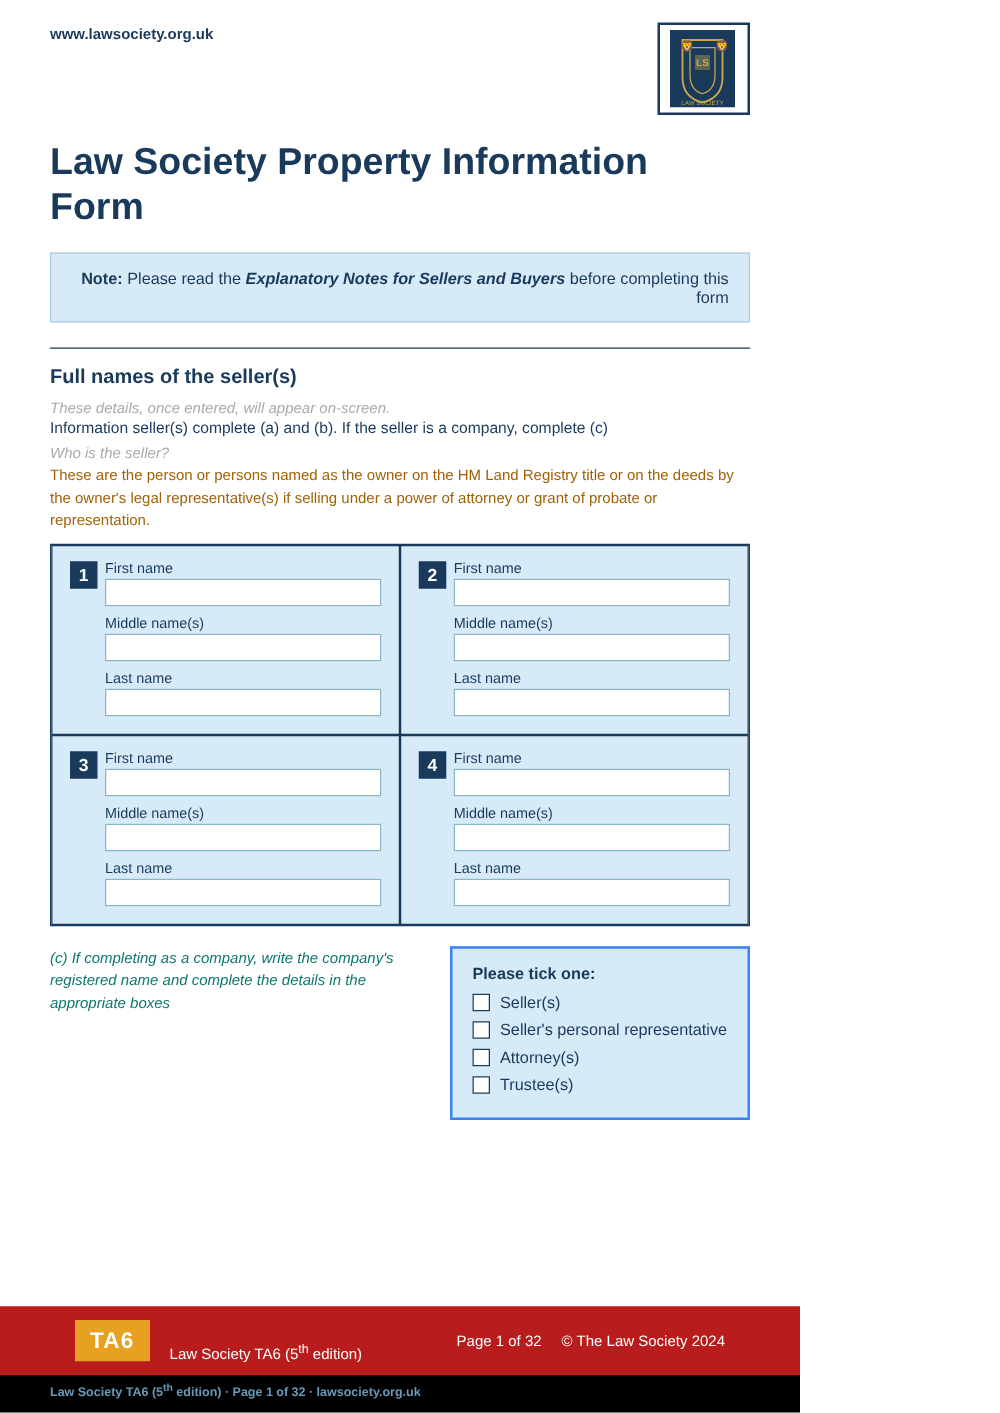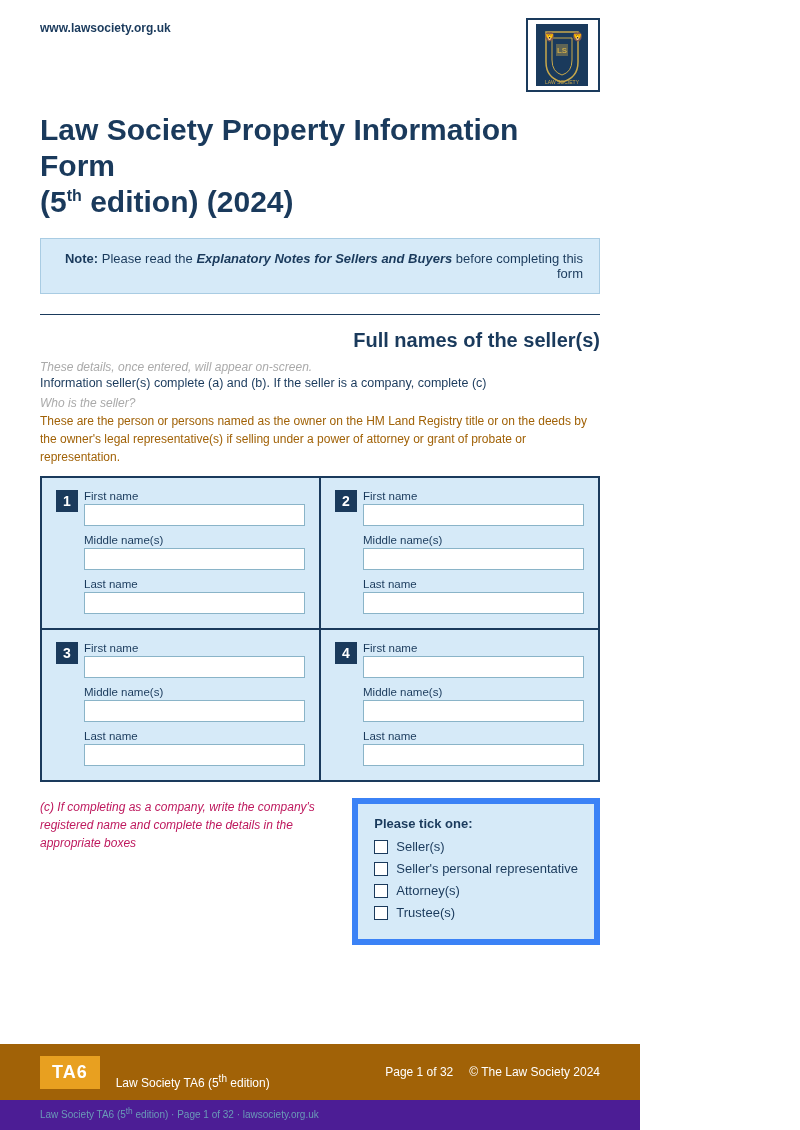--- a/index.html
+++ b/index.html
@@ -72,25 +72,24 @@
       text-align: right;
     }
     .note-box strong {
       font-weight: bold;
     }
     .note-box em {
       font-style: italic;
       font-weight: bold;
     }
     .section-title {
-      font-size: 20px;
+      font-size: 16px;
       font-weight: bold;
       color: #1a3a5c;
       margin-bottom: 8px;
-      text-align: right;
     }
     .instruction-text {
       font-size: 12px;
       color: #aaa;
       margin-bottom: 2px;
       font-style: italic;
     }
     .instruction-sub {
       font-size: 12.5px;
       color: #1a3a5c;
@@ -159,27 +158,27 @@
       display: flex;
       gap: 20px;
       margin-bottom: 16px;
       align-items: flex-start;
     }
     .bottom-left {
       flex: 1;
     }
     .bottom-left-text {
       font-size: 12px;
-      color: #be185d;
+      color: #0f766e;
       font-style: italic;
       line-height: 1.5;
     }
     .tick-box {
       background: #d6eaf8;
-      border: 6px solid #3b82f6;
+      border: 2px solid #3b82f6;
       padding: 12px 16px;
       min-width: 240px;
     }
     .tick-title {
       font-size: 13px;
       font-weight: bold;
       color: #1a3a5c;
       margin-bottom: 8px;
     }
     .tick-option {
@@ -191,22 +190,22 @@
       color: #1a3a5c;
     }
     .tick-checkbox {
       width: 14px;
       height: 14px;
       border: 1px solid #1a3a5c;
       background: #fff;
       flex-shrink: 0;
     }
     .footer {
-      background: #a16207;
-      padding: 10px 40px;
+      background: #b91c1c;
+      padding: 10px 60px;
       display: flex;
       align-items: center;
       gap: 16px;
       margin-top: auto;
     }
     .footer-badge {
       background: #e8a020;
       color: #fff;
       font-weight: bold;
       font-size: 18px;
@@ -221,22 +220,23 @@
     }
     .footer-page {
       color: #fff;
       font-size: 12px;
     }
     .footer-copy {
       color: #fff;
       font-size: 12px;
     }
     .footer-bottom {
-      background: #4c1d95;
+      background: #000000;
       padding: 4px 40px 8px 40px;
+      font-weight: bold;
     }
     .footer-bottom-text {
       color: #6a9ab8;
       font-size: 10px;
     }
     .divider-line {
       border: none;
       border-top: 1px solid #1a3a5c;
       margin: 10px 0 14px 0;
     }
@@ -268,21 +268,20 @@
 
         <text x="26" y="60" text-anchor="middle" fill="#c8a84b" font-size="5">LAW SOCIETY</text>
       </svg>
     </div>
   </div>
 
   <div class="main-content">
 
     <div class="form-title">
       <span>Law Society Property Information Form</span><br>
-      <span>(5<sup>th</sup> edition) (2024)</span>
     </div>
 
     <div class="note-box">
       <strong>Note:</strong>
       <span> Please read the <em>Explanatory Notes for Sellers and Buyers</em> before completing this form</span>
     </div>
 
     <hr class="divider-line">
 
     <div class="section-title">Full names of the seller(s)</div>

